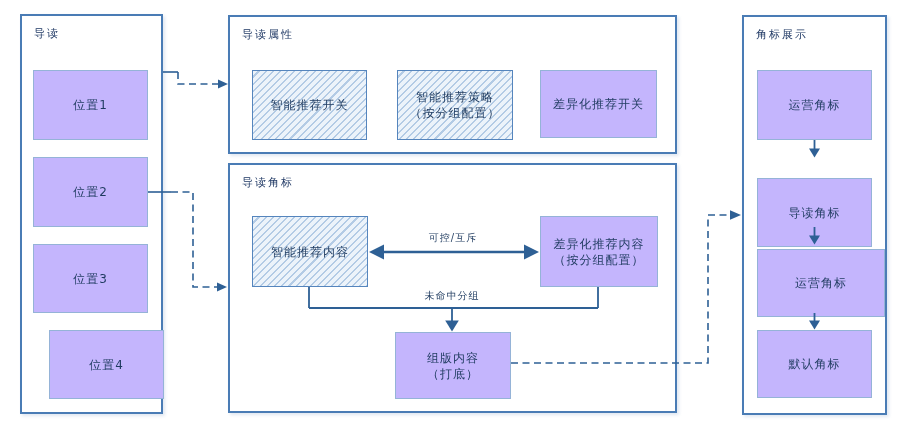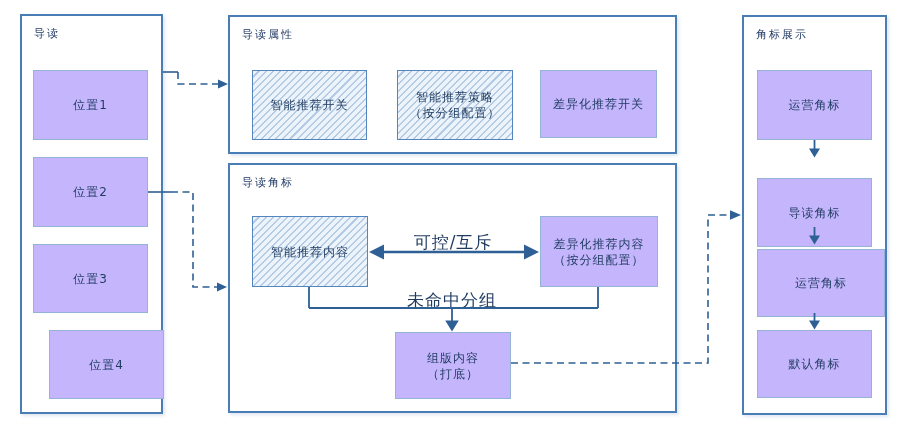--- a/index.html
+++ b/index.html
@@ -33,21 +33,21 @@
     letter-spacing:1px;
   }
   .box.hatched{
     border:1.6px solid var(--hatch-border);
     background:repeating-linear-gradient(135deg,
       var(--hatch-bg) 0px, var(--hatch-bg) 3.5px,
       var(--hatch-stripe) 3.5px, var(--hatch-stripe) 5px);
   }
 
   .edge-label{
-    position:absolute;font-size:17px;letter-spacing:1px;color:var(--text);
+    position:absolute;font-size:10px;letter-spacing:1px;color:var(--text);
     text-align:center;white-space:nowrap;background:transparent;
   }
 
   svg.overlay{position:absolute;left:0;top:0;pointer-events:none;}
   .conn{stroke:var(--connector);fill:none;}
   .conn.dashed{stroke-dasharray:7 4.5;}
   .head{fill:var(--connector);stroke:none;}
 </style>
 </head>
 <body>

